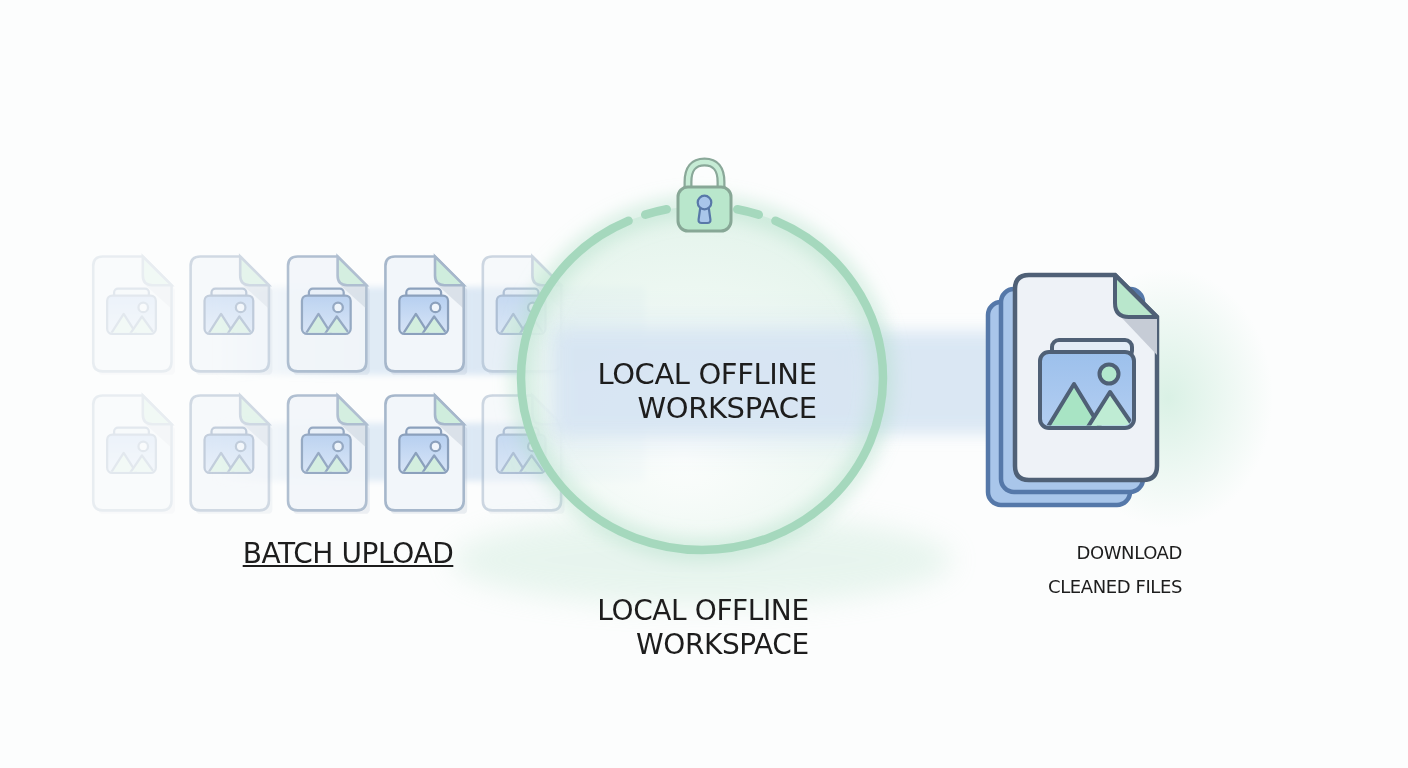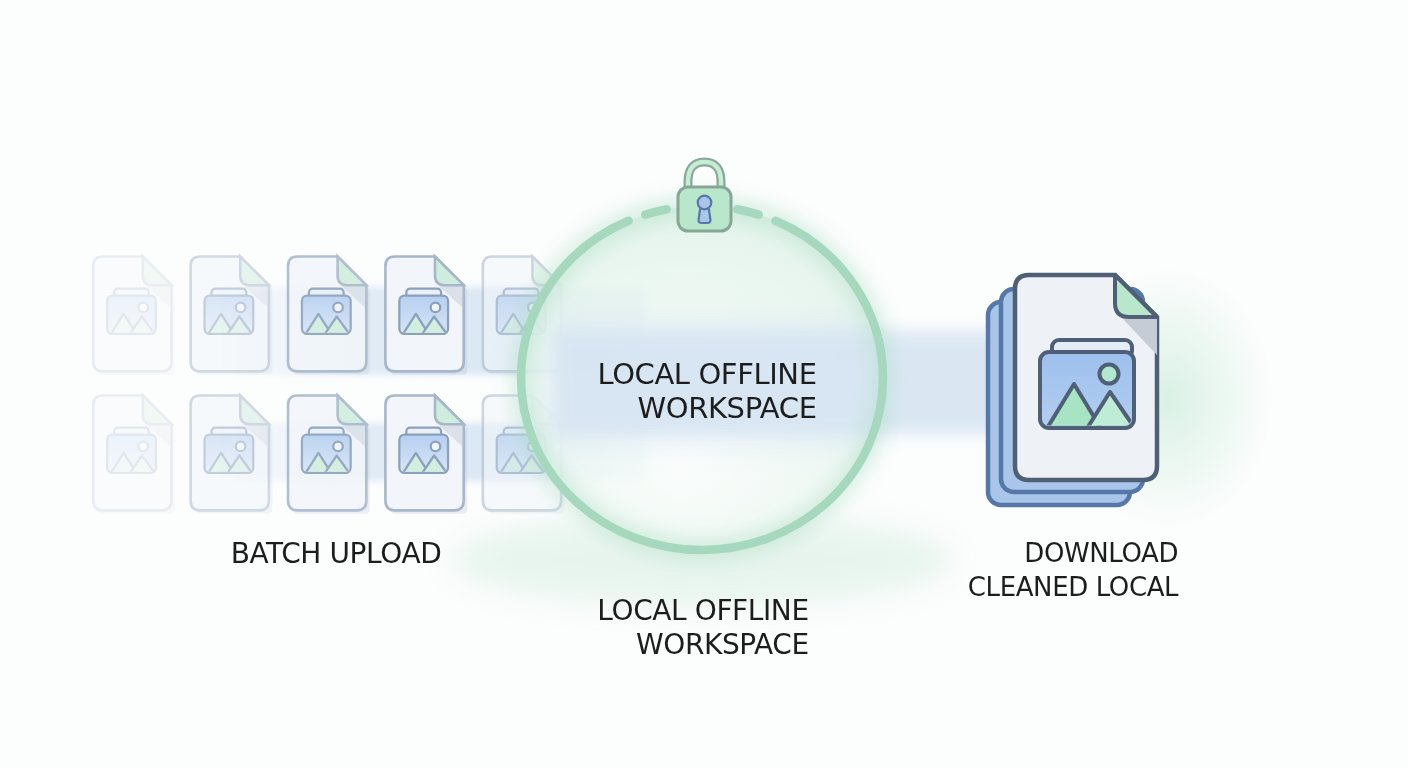--- a/index.html
+++ b/index.html
@@ -25,22 +25,22 @@
     position:absolute;
     color:var(--text);
     text-align:right;
     transform:translateX(-50%);
     letter-spacing:-0.4px;
     white-space:nowrap;
   }
   .label span{display:block;}
   #inner-label{left:707px;top:357px;font-size:29px;line-height:34px;}
   #workspace-caption{left:703px;top:594px;font-size:28px;line-height:34px;}
-  #batch-label{left:336px;top:539px;font-size:28px;line-height:30px;}
-  #download-label{left:1073px;top:536px;font-size:26px;line-height:34px;}
+  #batch-label{left:348px;top:539px;font-size:28px;line-height:30px;text-decoration:underline;}
+  #download-label{left:1115px;top:536px;font-size:18px;line-height:34px;}
 
   .band{fill:var(--band-blue);}
   .ring{stroke:var(--accent-green);}
   .doc-small{fill:#f2f6fa;stroke:var(--file-border);stroke-width:3;}
   .fold-small{fill:#cfeddd;stroke:var(--file-border);stroke-width:3;}
   .ph-small{stroke:#8ba0bc;stroke-width:2.6;}
   .stack-sheet{fill:var(--stack-blue);stroke:#5578a9;stroke-width:4.5;}
   .stack-front{fill:#eef2f7;stroke:var(--stack-border);stroke-width:4.5;}
   .stack-fold{fill:var(--mint-fill);stroke:var(--stack-border);stroke-width:4;}
   .ph-big{stroke:var(--stack-border);stroke-width:4;}
@@ -180,15 +180,15 @@
     <span>WORKSPACE</span>
   </div>
 
   <div class="label" id="workspace-caption">
     <span>LOCAL OFFLINE</span>
     <span>WORKSPACE</span>
   </div>
 
   <div class="label" id="download-label">
     <span>DOWNLOAD</span>
-    <span>CLEANED LOCAL</span>
+    <span>CLEANED FILES</span>
   </div>
 </div>
 
 </body></html>

